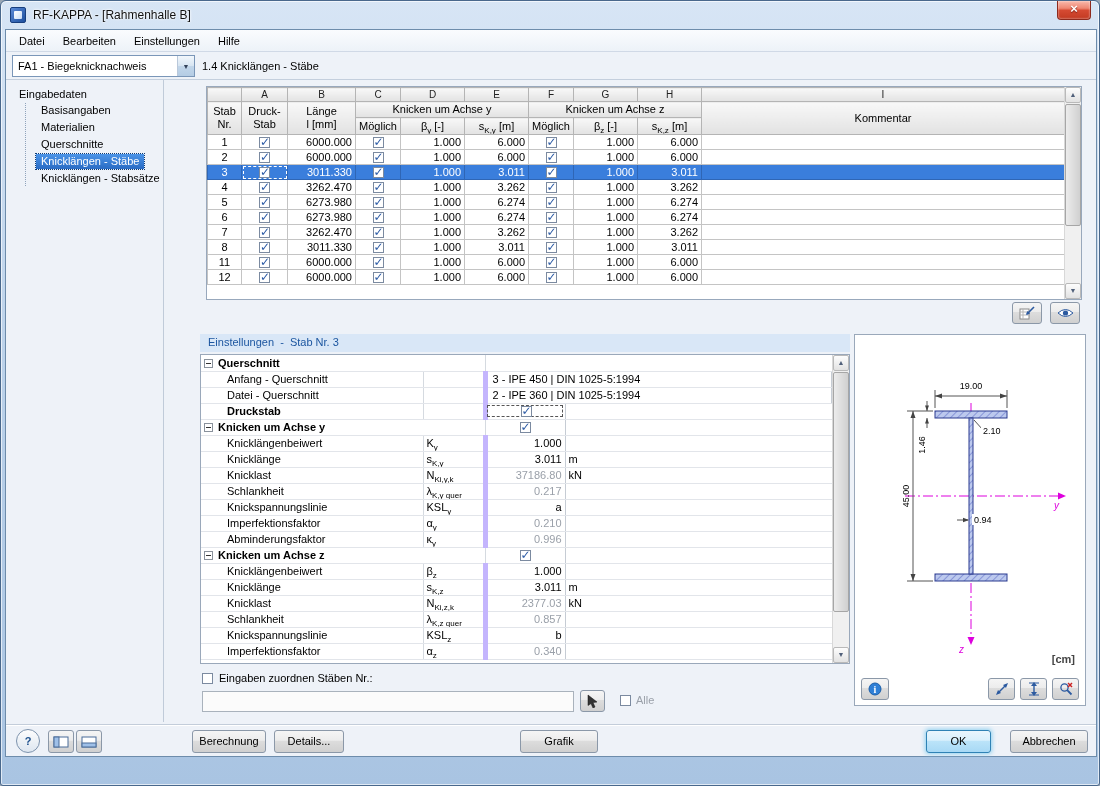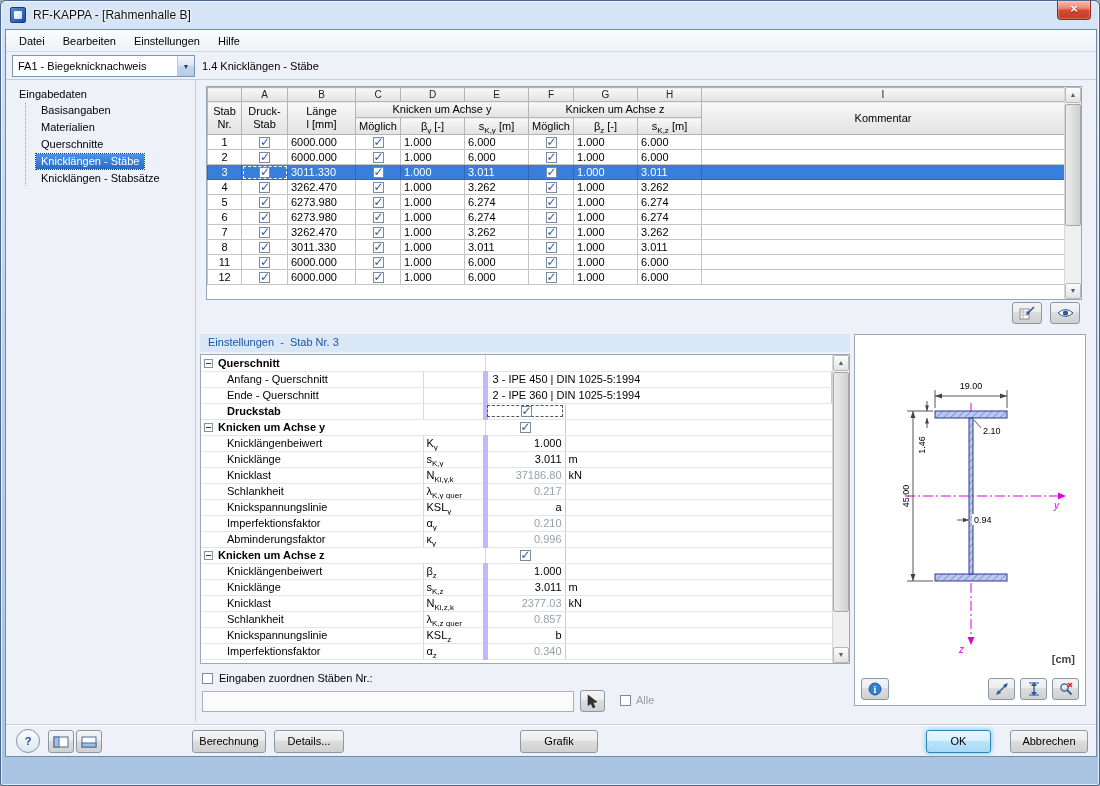--- a/index.html
+++ b/index.html
@@ -35,42 +35,42 @@
   .toolbar { position:absolute; left:0; top:22px; right:0; height:28px; border-bottom:1px solid #c4cfdd; }
   .combo { position:absolute; left:6px; top:3px; width:183px; height:22px; background:#fff;
     border:1px solid #7a96b8; display:flex; align-items:center; }
   .combo-text { flex:1; padding-left:5px; white-space:nowrap; overflow:hidden; }
   .combo-btn { width:17px; height:20px; border-left:1px solid #b9c8da;
     background:linear-gradient(#f2f7fc,#d7e5f2 50%,#c2d6ea 50%,#b4cce4);
     font-size:7px; color:#33425a; display:flex; align-items:center; justify-content:center; }
   .page-title { position:absolute; left:196px; top:8px; color:#000; }
 
   
-  .sidebar { position:absolute; left:0; top:50px; width:190px; bottom:34px;
+  .sidebar { position:absolute; left:0; top:50px; width:158px; bottom:34px;
     border-right:1px solid #c0cbd9; padding:7px 0 0 10px; }
   .tree-root { padding:1px 3px; margin-bottom:2px; width:max-content; }
   .tree-children { margin-left:9px; border-left:1px dotted #8fa3bb; padding-left:10px;text-align:center; }
   .tree-item { margin:2px 0; padding:1px 5px 2px 5px; width:max-content; }
   .tree-item.sel { background:linear-gradient(#4b94e8,#2a6cc4); color:#fff; outline:1px dotted #0b3a75; }
 
   
   .main { position:absolute; left:190px; top:50px; right:0; bottom:0; }
   .grid-wrap { position:absolute; left:10px; top:6px; width:876px; height:214px;
     background:#fff; border:1px solid #98a8bc; }
   table.members { border-collapse:collapse; table-layout:fixed; width:858px; }
   table.members th, table.members td { overflow:hidden; white-space:nowrap; }
   table.members th { background:linear-gradient(#f8f8f8,#e2e2e2); border:1px solid #b4b4b4;
     font-weight:normal; text-align:center; }
   tr.letters th { height:14px; font-size:10px; color:#222; }
   th.colA { background:linear-gradient(#fbd9a2,#f2b45c); border-color:#c89850; }
   tr.h1 th { height:16px; line-height:13px; }
   tr.h2 th { height:17px; }
   table.members td { border:1px solid #c4c4c4; height:15px; padding:0 3px; background:#fff; }
   td.rh { background:linear-gradient(#f4f4f4,#e0e0e0); border-color:#b4b4b4; text-align:center; padding:0; }
-  td.cn { text-align:left; }
+  td.cn { text-align:right; }
   td.cc { text-align:center; padding:0; }
   tr.sel td { background:#3a7edc; color:#fff; border-color:#2f66b5; }
   tr.sel td.rh { background:#3a7edc; }
   tr.sel td.focuscell { outline:1px dashed #ffffff; outline-offset:-2px; }
   .chk { display:inline-block; width:11px; height:11px; background:#fff;
     border:1px solid #7b8aa0; vertical-align:middle; position:relative; }
   .chk.on::after { content:"✓"; position:absolute; left:0; top:-3px;
     font-size:12px; font-weight:bold; color:#2b5aa5; }
   sub { font-size:8px; line-height:0; }
 
@@ -399,21 +399,21 @@
                   <td class="s-empty"></td>
                   <td class="s-unit"></td>
                   <td class="s-empty"></td>
                 </tr>
                 <tr>
                   <td class="s-label lvl1">Anfang - Querschnitt</td>
                   <td class="s-sym"></td>
                   <td class="s-val long" colspan="3">3 - IPE 450 | DIN 1025-5:1994</td>
                 </tr>
                 <tr>
-                  <td class="s-label lvl1">Ende - Querschnitt</td>
+                  <td class="s-label lvl1">Datei - Querschnitt</td>
                   <td class="s-sym"></td>
                   <td class="s-val long" colspan="3">2 - IPE 360 | DIN 1025-5:1994</td>
                 </tr>
                 <tr>
                   <td class="s-label lvl1" style="font-weight:bold">Druckstab</td>
                   <td class="s-sym"></td>
                   <td class="s-val chkcell focus"><span class="chk on"></span></td>
                   <td class="s-unit"></td>
                   <td class="s-empty"></td>
                 </tr>

